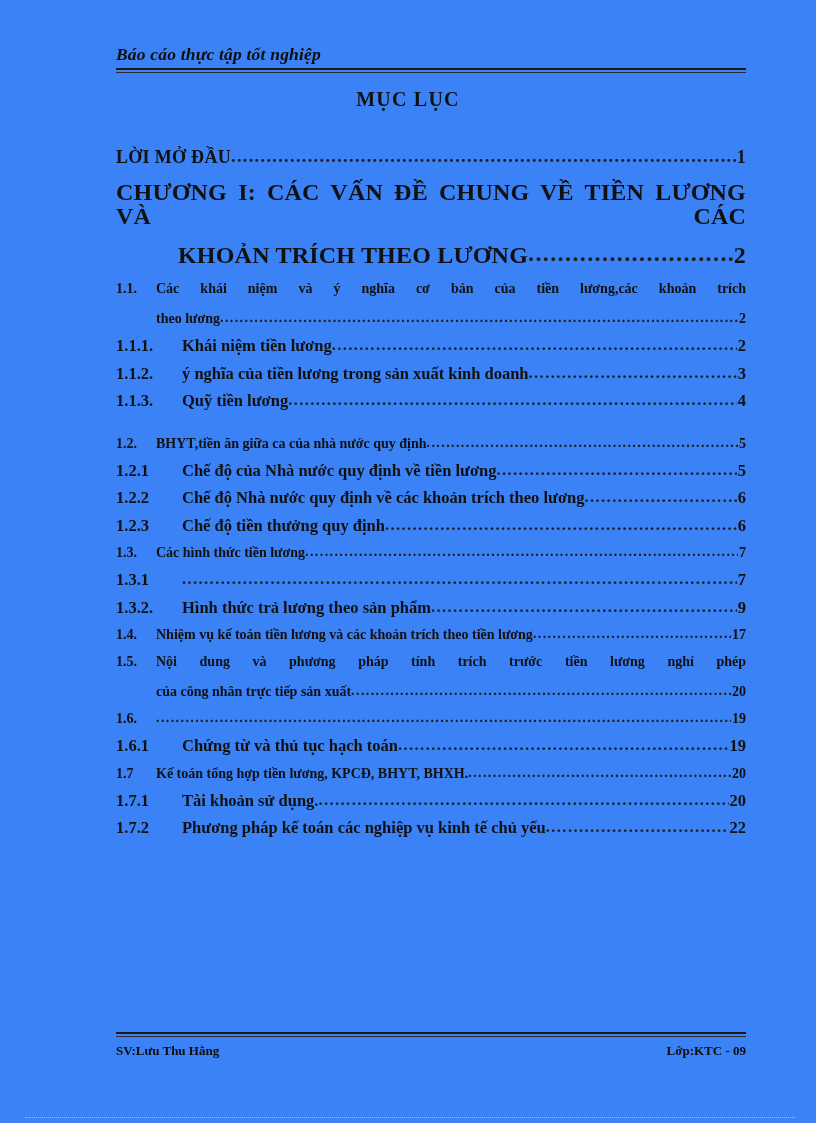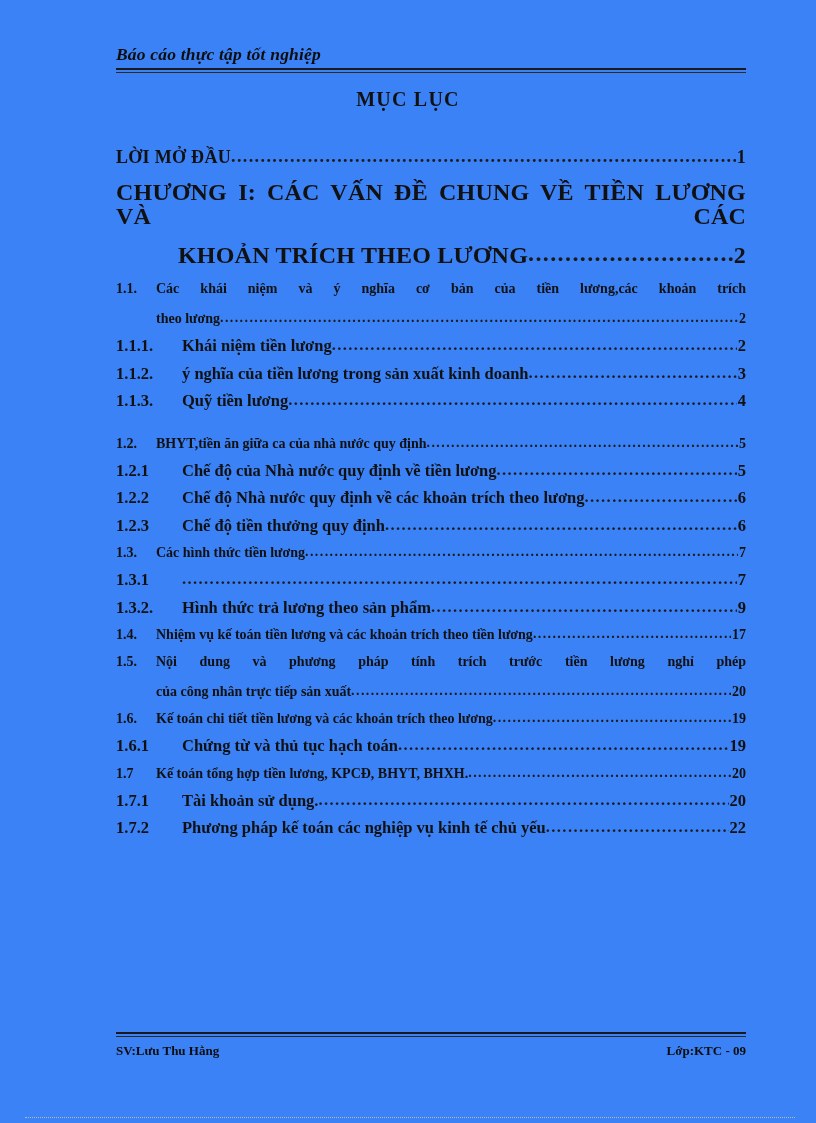--- a/index.html
+++ b/index.html
@@ -358,21 +358,20 @@
               <span class="pg">20</span>
             </div>
           </div>
         </div>
       </div>
       <div class="entry lvl-1">
         <div class="toprow">
           <span class="num">1.6.</span>
           <div class="body">
             <div class="single">
-              <span class="txt">Kế toán chi tiết tiền lương và các khoản trích theo lương</span>
               <span class="leader"></span>
               <span class="pg">19</span>
             </div>
           </div>
         </div>
       </div>
       <div class="entry lvl-2">
         <div class="line">
           <span class="num">1.6.1</span>
           <span class="txt">Chứng từ và thủ tục hạch toán</span>

